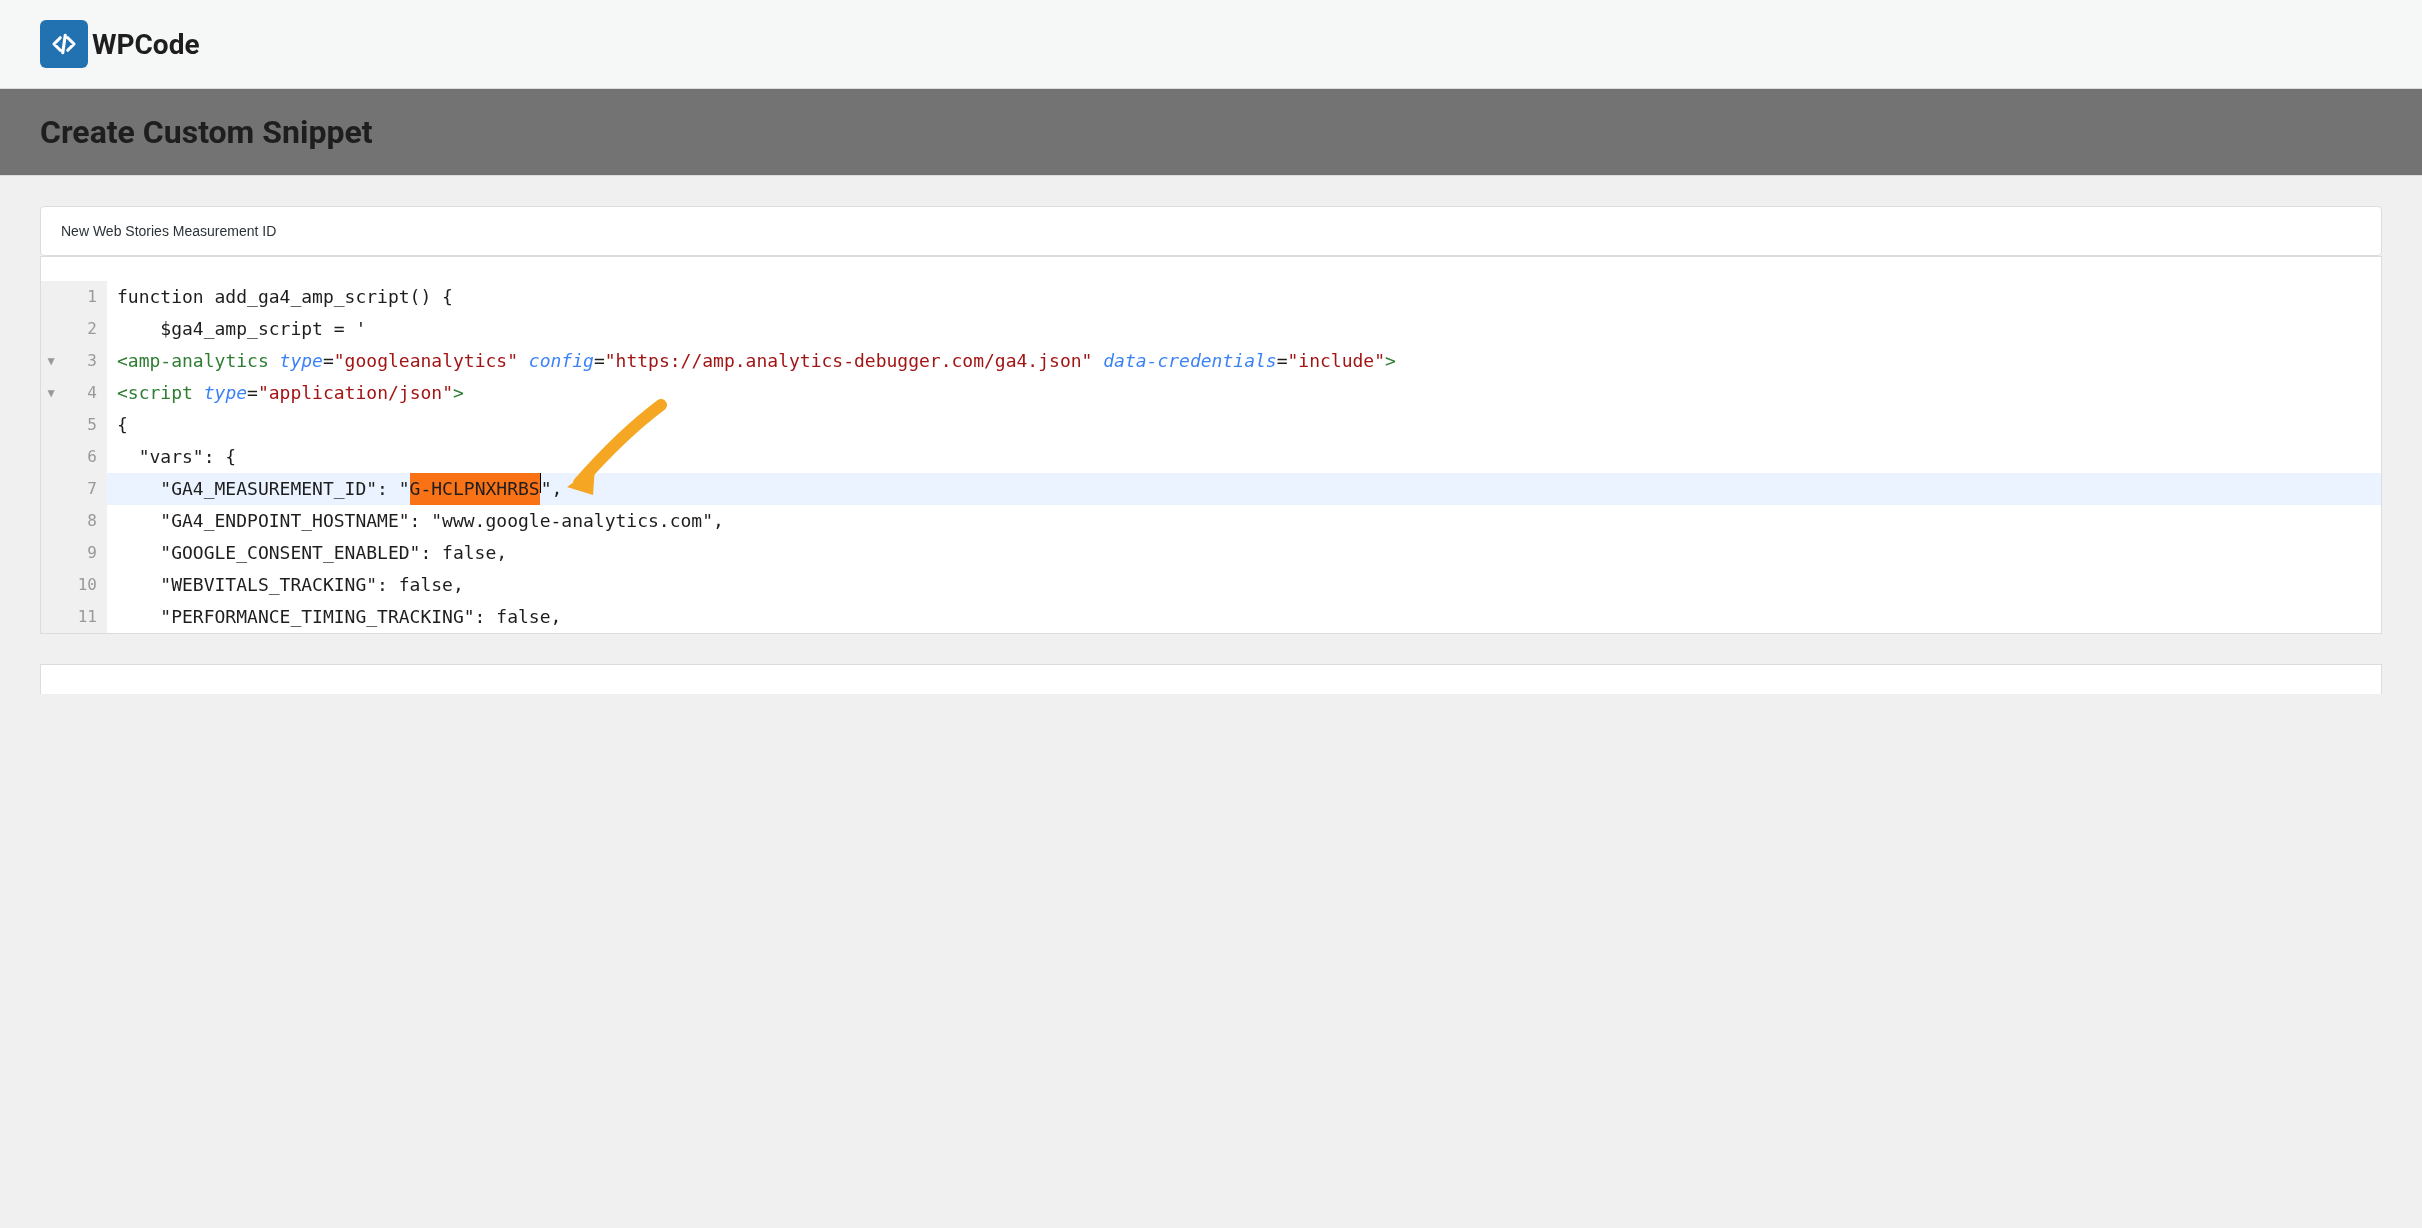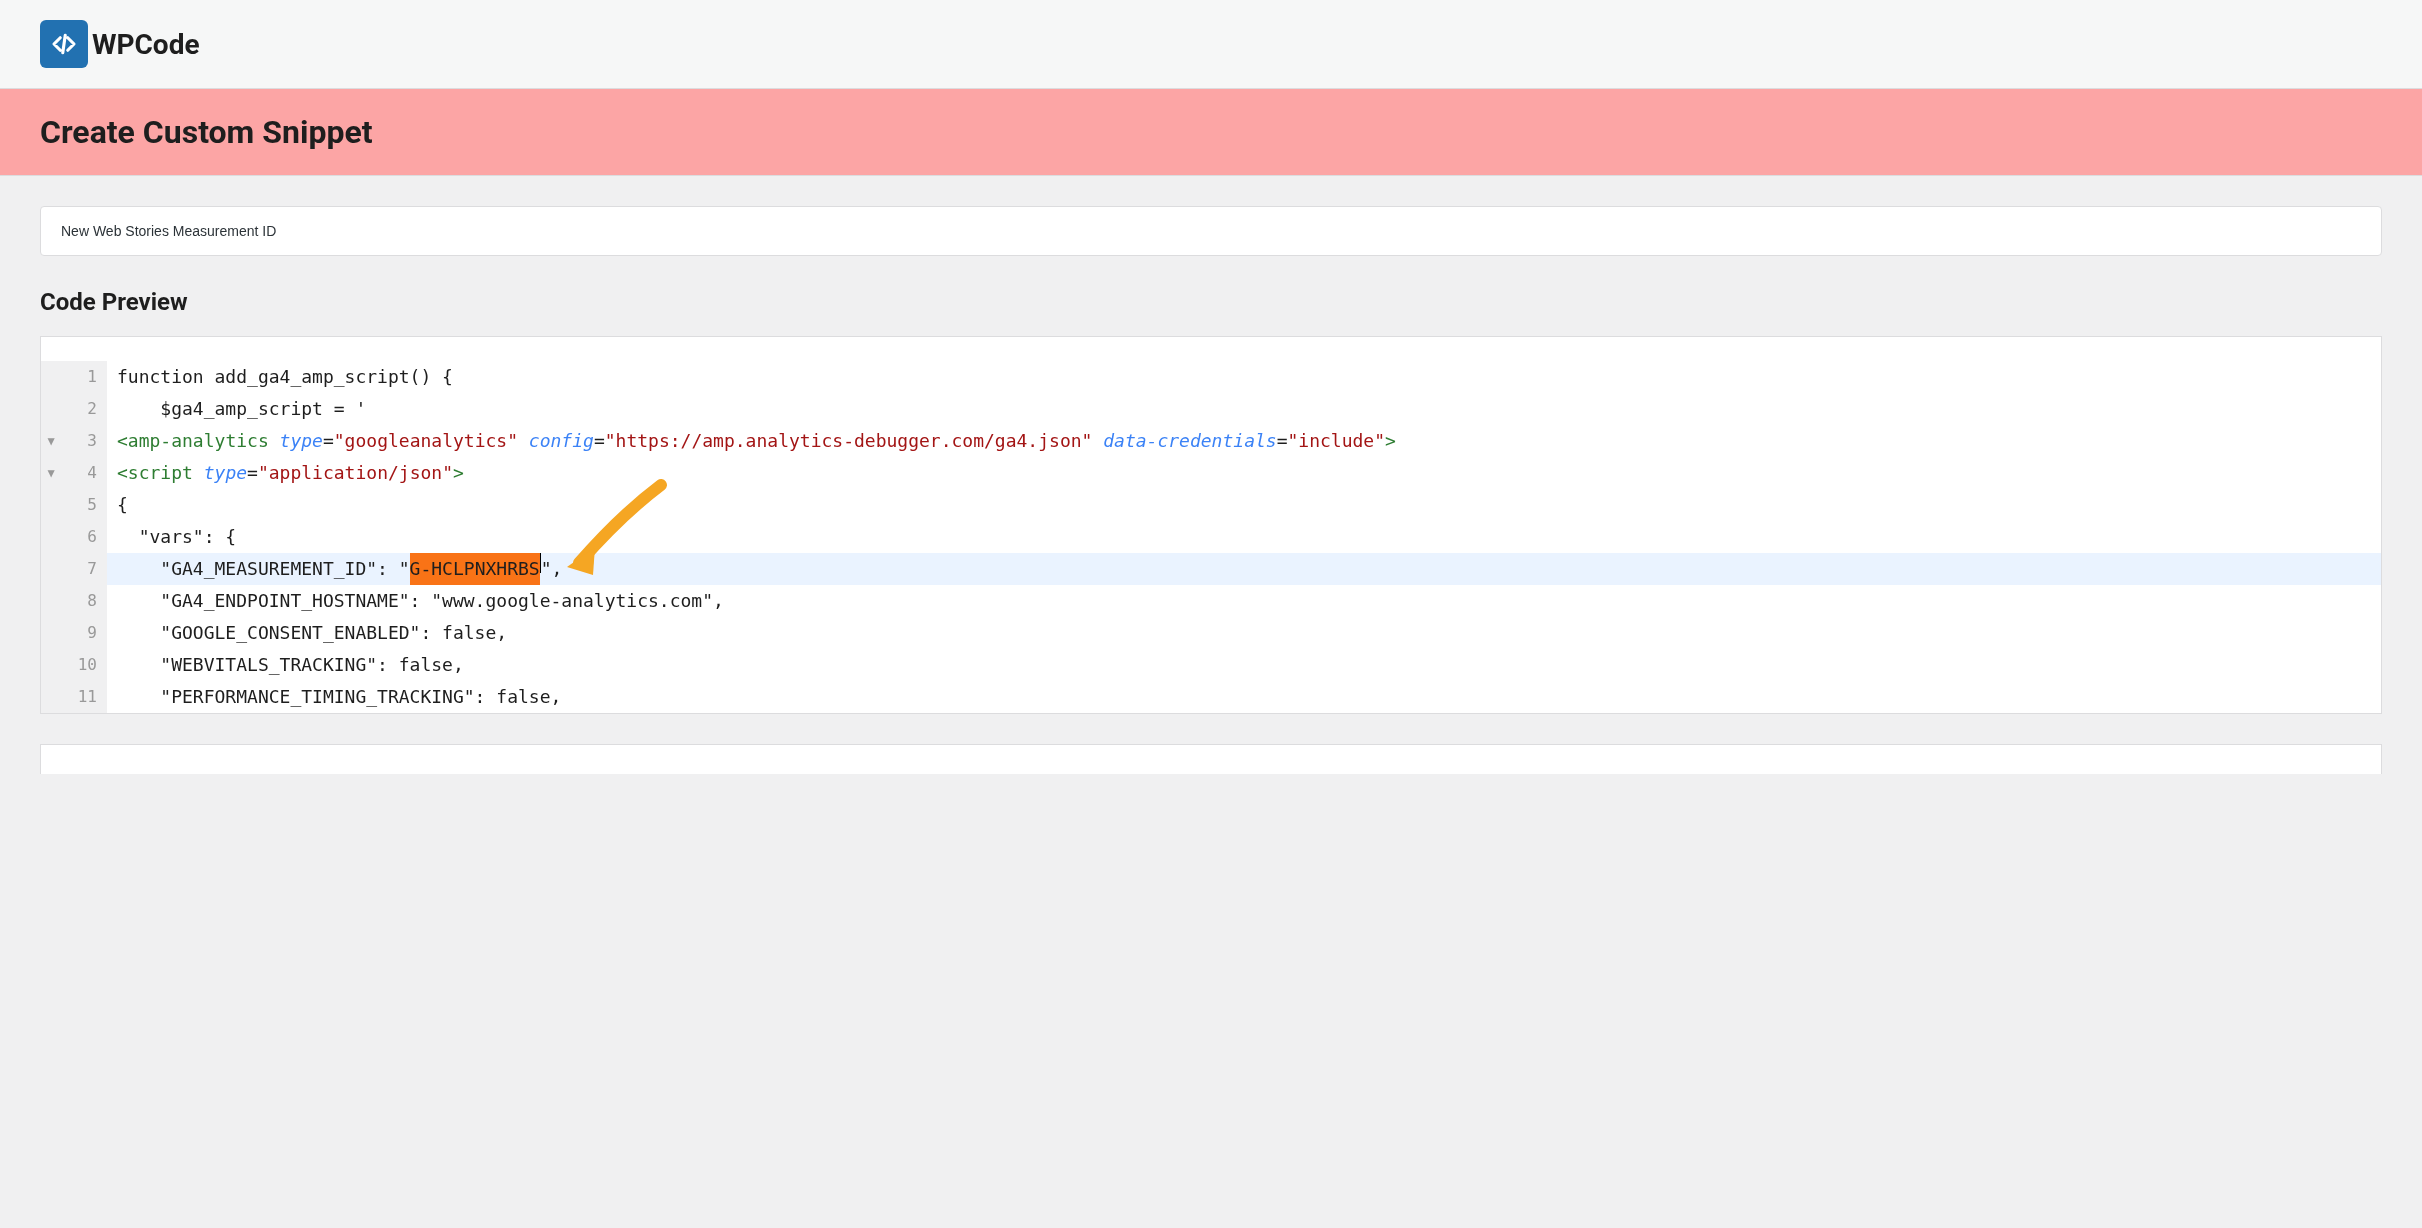--- a/index.html
+++ b/index.html
@@ -33,21 +33,21 @@
       width: 30px;
       height: 30px;
       fill: #fff;
     }
     .logo-text {
       font-size: 28px;
       font-weight: 700;
       color: #1e1e1e;
     }
     .page-title-bar {
-      background: #fca5a5;
+      background: #737373;
       padding: 24px 40px;
       border-bottom: 1px solid #dcdcde;
     }
     .page-title {
       font-size: 32px;
       font-weight: 700;
       color: #1e1e1e;
     }
     .content {
       padding: 30px 40px 0 40px;
@@ -157,21 +157,20 @@
   <span class="logo-text">WPCode</span>
 </div>
 
 <div class="page-title-bar">
   <h1 class="page-title">Create Custom Snippet</h1>
 </div>
 
 <div class="content">
   <input type="text" class="snippet-title-input" value="New Web Stories Measurement ID" style="">
 
-  <h2 class="section-label">Code Preview</h2>
 
   <div class="code-preview">
     <div id="code-lines">
         <div class="code-line">
           <div class="gutter-fold"></div>
           <div class="gutter-num">1</div>
           <div class="code-content"><span class="tok-keyword">function add_ga4_amp_script() {</span></div>
         </div>
         <div class="code-line">
           <div class="gutter-fold"></div>

